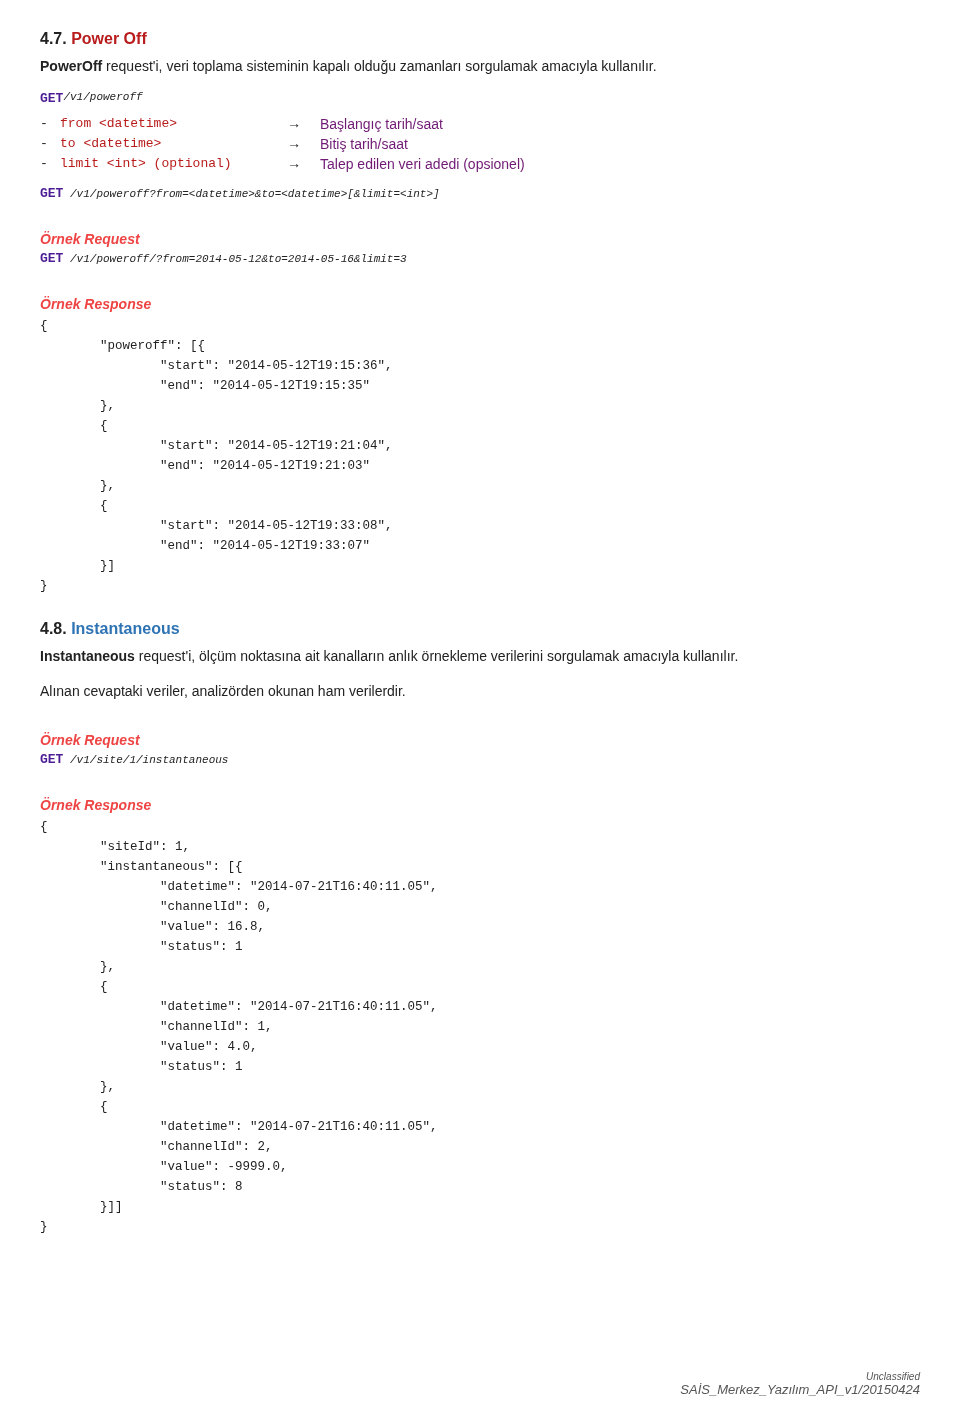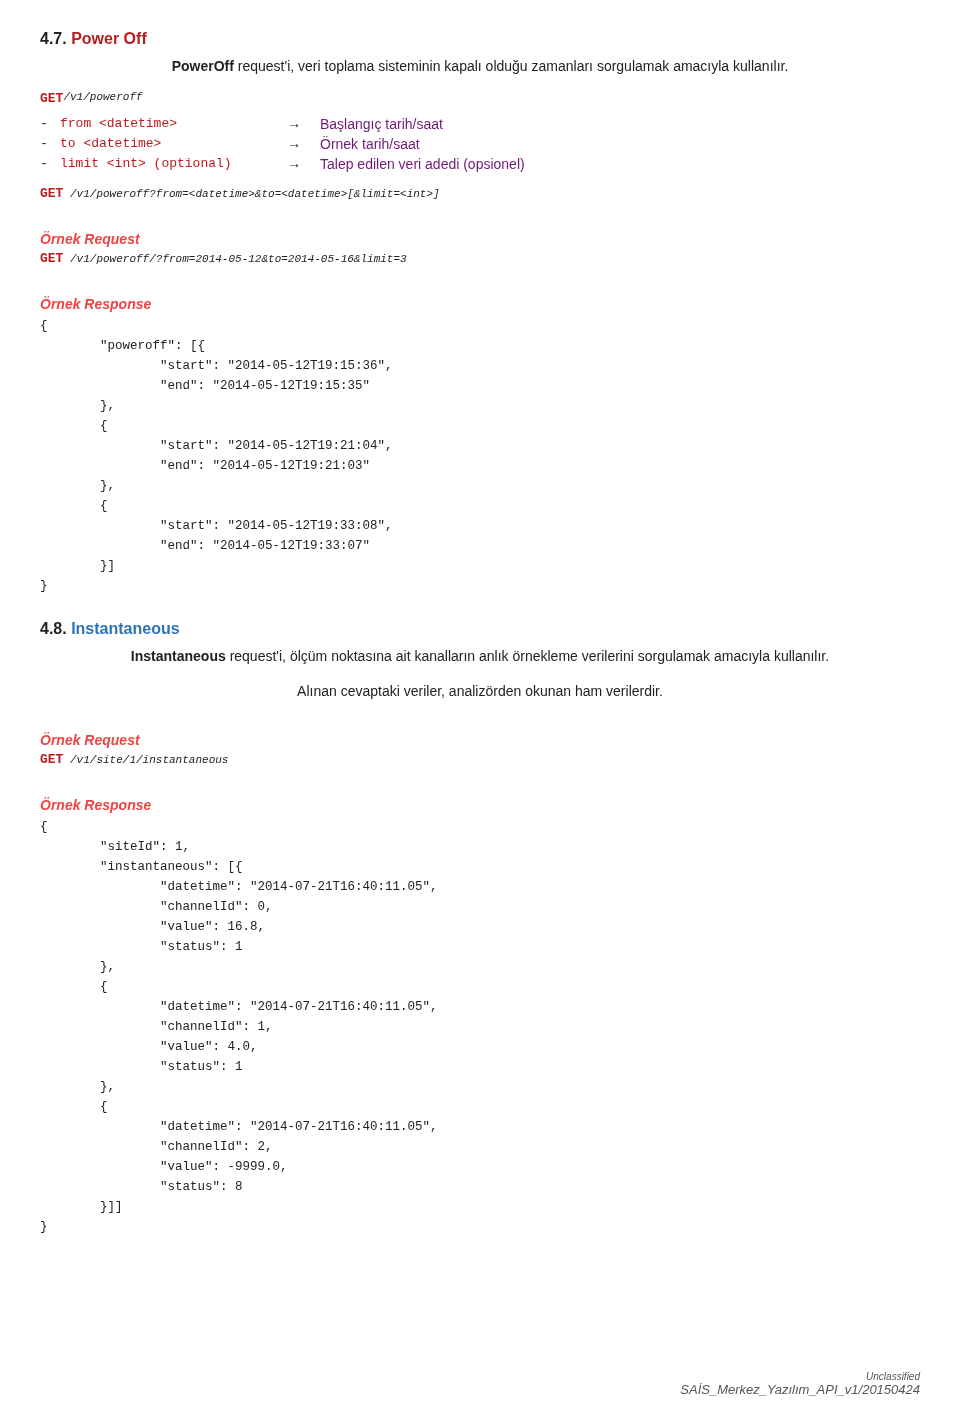--- a/index.html
+++ b/index.html
@@ -14,33 +14,32 @@
       position: relative;
     }
     h2 {
       font-size: 16px;
       font-weight: bold;
       margin-bottom: 8px;
     }
     p {
       margin-bottom: 14px;
       line-height: 1.5;
-      text-align: center;
     }
     .bold { font-weight: bold; }
     .mono {
       font-family: 'Courier New', Courier, monospace;
       font-size: 11px;
       font-style: italic;
     }
     .get-label {
       font-family: 'Courier New', Courier, monospace;
       font-size: 13px;
       font-weight: bold;
-      color: #b91c1c;
+      color: #4c1d95;
     }
     .endpoint-line {
       font-family: 'Courier New', Courier, monospace;
       font-size: 13px;
       margin-bottom: 6px;
       display: flex;
       align-items: flex-start;
       flex-wrap: wrap;
     }
     .params-table {
@@ -136,21 +135,21 @@
   <div class="param-row">
     <span class="param-dash">-</span>
     <span class="param-name">from &lt;datetime&gt;</span>
     <span class="arrow">→</span>
     <span class="param-desc">Başlangıç tarih/saat</span>
   </div>
   <div class="param-row">
     <span class="param-dash">-</span>
     <span class="param-name">to &lt;datetime&gt;</span>
     <span class="arrow">→</span>
-    <span class="param-desc">Örnek tarih/saat</span>
+    <span class="param-desc">Bitiş tarih/saat</span>
   </div>
   <div class="param-row">
     <span class="param-dash">-</span>
     <span class="param-name">limit &lt;int&gt; (optional)</span>
     <span class="arrow">→</span>
     <span class="param-desc">Talep edilen veri adedi (opsionel)</span>
   </div>
 </div>
 
 <div class="full-url-line">

